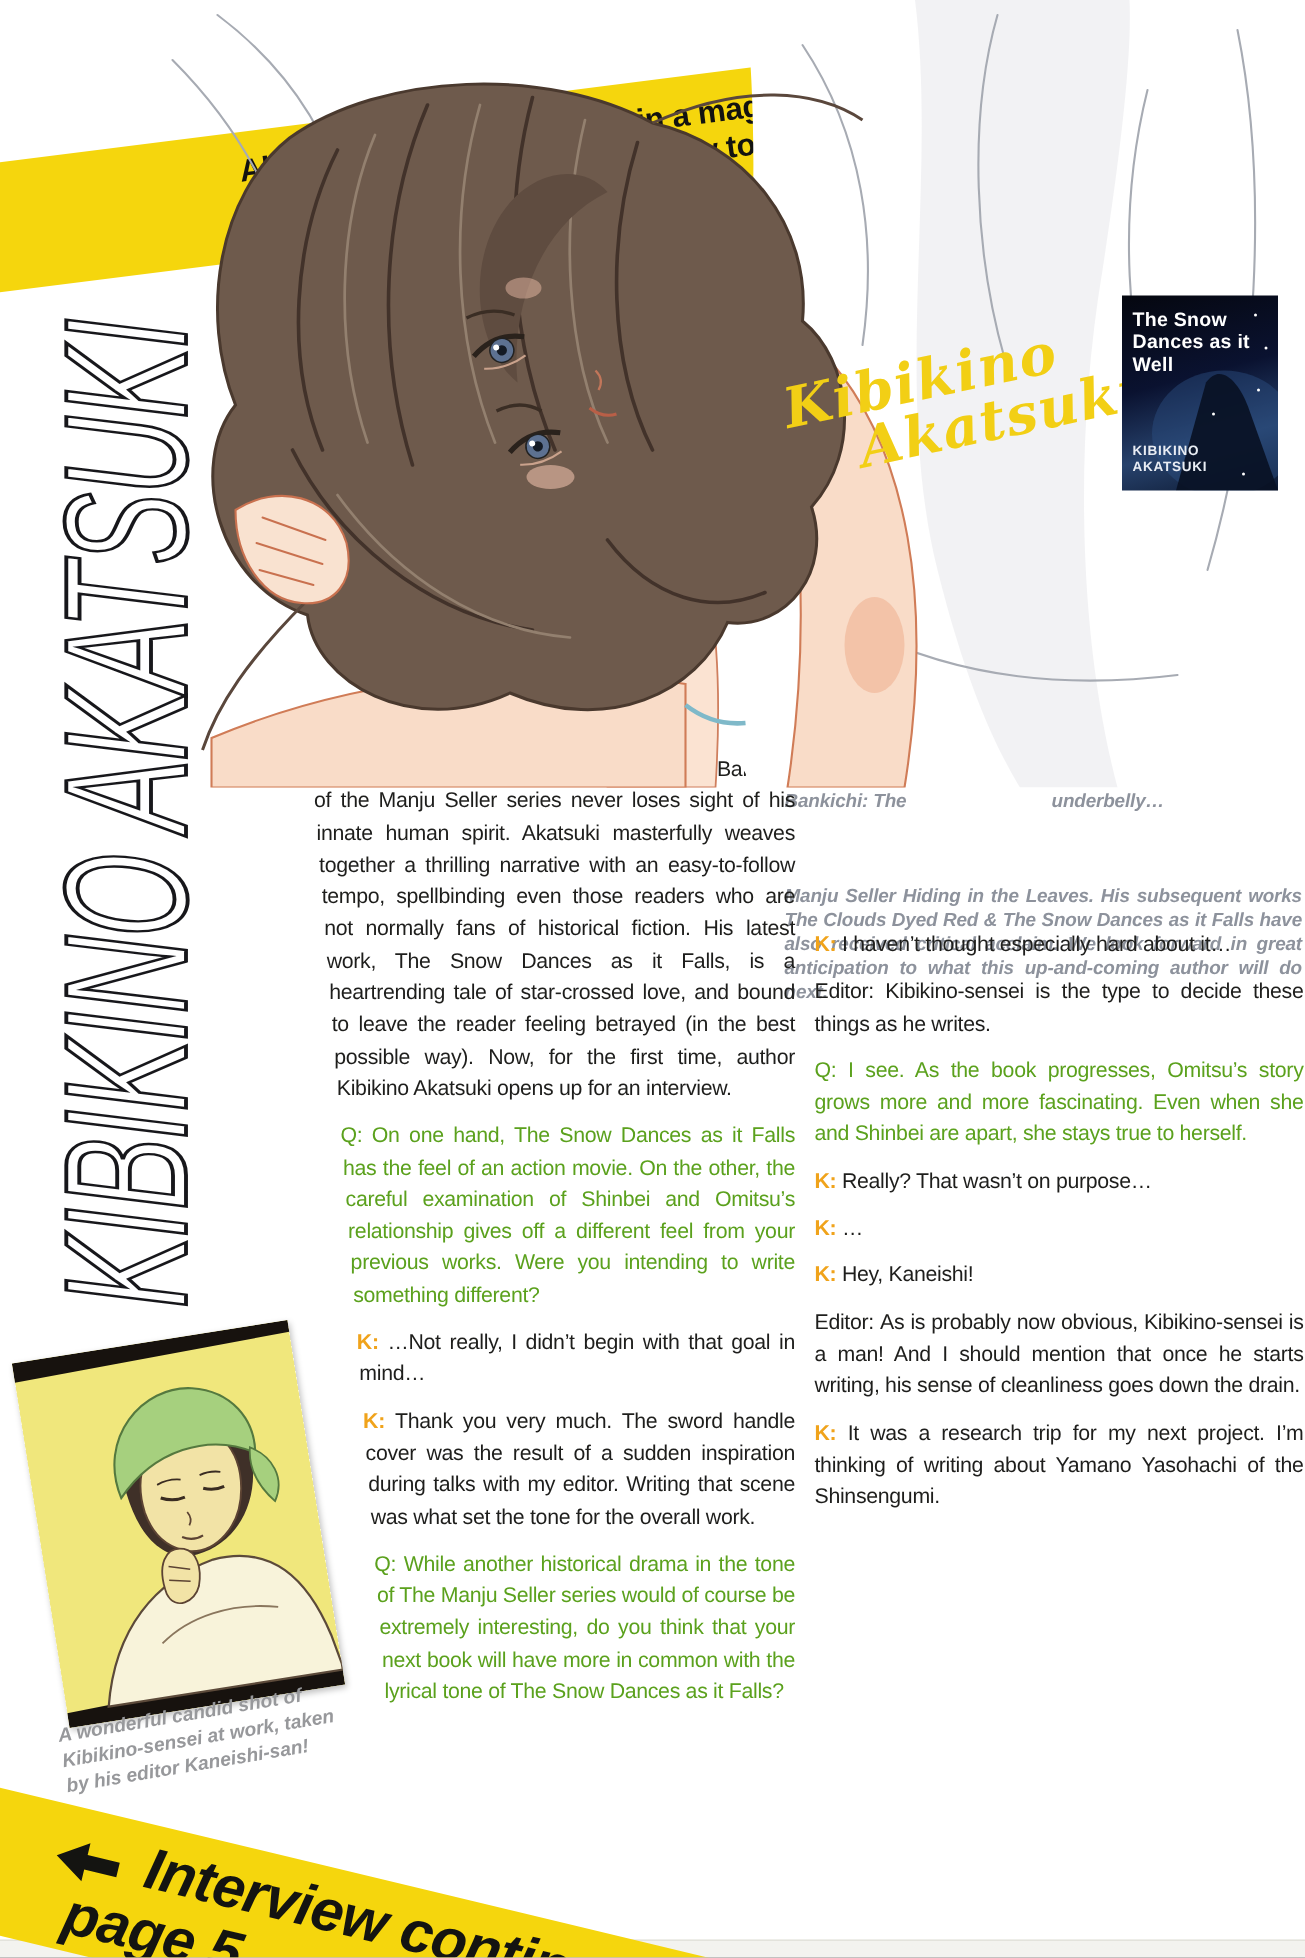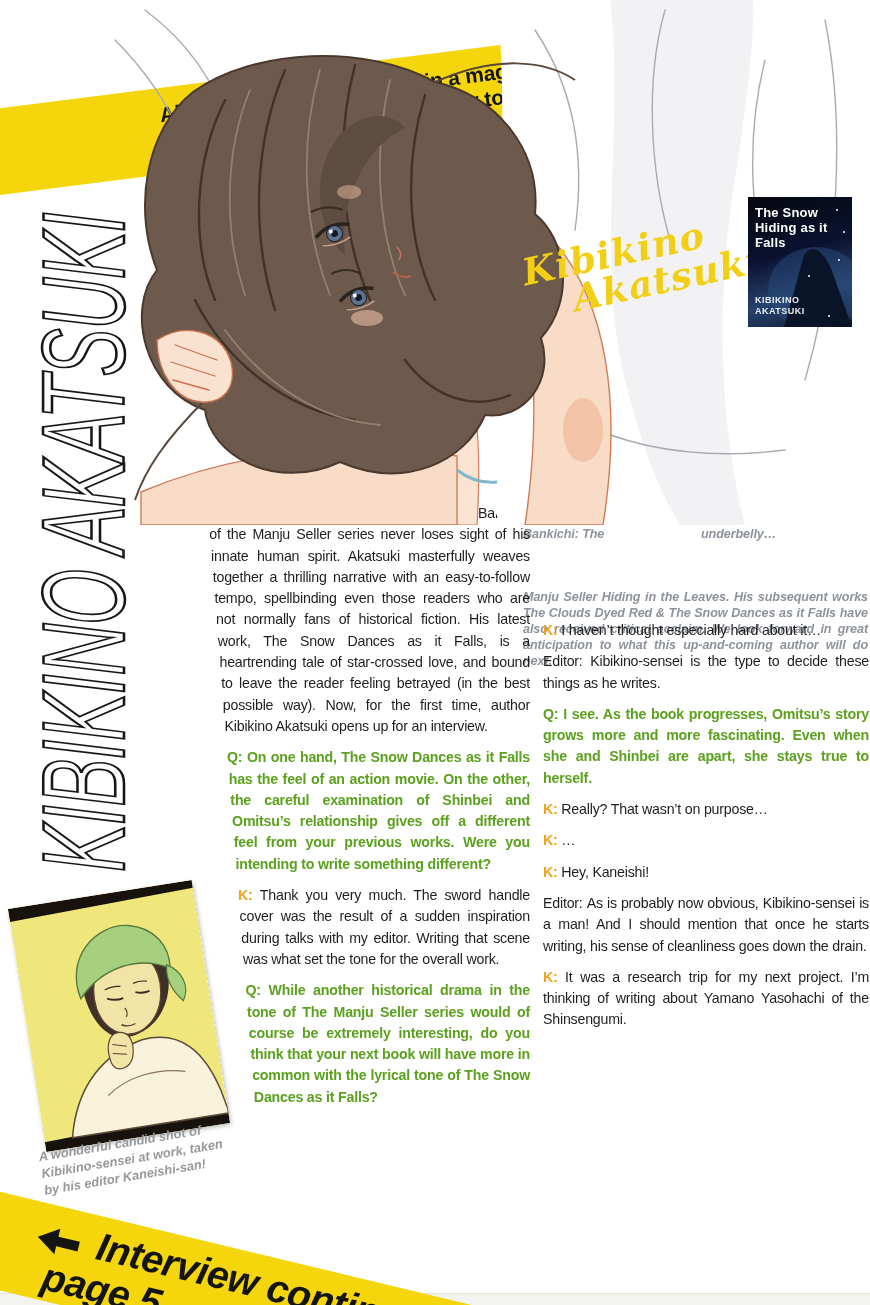--- a/index.html
+++ b/index.html
@@ -74,21 +74,21 @@
   .bio-col2{left:701px;top:336px;width:167px;}
   .bio-cont{left:523px;top:546px;width:345px;margin-top:44px;}
   
   .col-left{position:absolute;left:180px;top:503px;width:350px;z-index:1;}
   .col-right{position:absolute;left:543px;top:620px;width:326px;z-index:1;}
   .col-left p,.col-right p{
     font-size:14.2px;line-height:21.3px;text-align:justify;
     margin-bottom:10px;letter-spacing:-.2px;
   }
   .intro{color:var(--body-black);}
-  .sp-q{color:var(--question-green);font-weight:bold;}
+  .sp-q{color:var(--question-green);font-weight:normal;}
   .sp-k,.sp-editor{color:var(--body-black);}
   .sp-k .qa-prefix{color:var(--k-orange);font-weight:bold;}
   .photo-spacer{
     float:left;width:82px;height:330px;margin:378px 6px 0 0;
     shape-outside:polygon(0 0,26px 0,82px 100%,0 100%);
   }
   
   .polaroid{
     position:absolute;left:26px;top:893px;width:186px;height:246px;z-index:3;
     transform:rotate(-9deg);box-shadow:1px 2px 4px rgba(0,0,0,.25);
@@ -216,36 +216,39 @@
     <svg class="cover-sil" width="104" height="130" viewBox="0 0 104 130">
       <ellipse cx="68" cy="92" rx="48" ry="42" fill="#2c4f82" opacity=".45"></ellipse>
       <path d="M36,130 L56,58 C66,44 78,58 84,74 L104,130 Z" fill="#091124" opacity=".92"></path>
     </svg>
     <span class="star" style="left:88px;top:12px;"></span>
     <span class="star" style="left:95px;top:34px;"></span>
     <span class="star" style="left:10px;top:48px;"></span>
     <span class="star" style="left:90px;top:62px;"></span>
     <span class="star" style="left:60px;top:78px;"></span>
     <span class="star" style="left:80px;top:118px;"></span>
-    <div class="cover-title">The Snow Hiding as it Falls</div>
+    <div class="cover-title">The Snow Dances as it Well</div>
     <div class="cover-author">KIBIKINO AKATSUKI</div>
   </div>
 
   <div class="bio bio-col1">Born October 30th. Blood type—B. Height 185cm, weight 72kg. Graduated from Shuuei School of Literature’s Department of Historical Fiction. His debut novel The Undrawn Sword won the All-Japan Rookie of the Year of Award in historical fiction &amp; his popularity continued with the success of the first book in his Manju Seller series, Bankichi: The</div>
   <div class="bio bio-col2">Under orders from his lord, Ohrokuno Shinbei is sent in disguise as a lone samurai to investigate the happenings in Edoyashiki. But the chance to meet once more with Omitsu, the girl who stole his heart, has him questioning his loyalties, and Shinbei must decide if he is capable of fighting the fiefdom’s dark underbelly…</div>
   <div class="bio bio-cont">Manju Seller Hiding in the Leaves. His subsequent works The Clouds Dyed Red &amp; The Snow Dances as it Falls have also received critical acclaim. We look forward in great anticipation to what this up-and-coming author will do next.</div>
 
   <div class="col-left">
     <div class="photo-spacer"></div>
     <p class="intro">By day a manju seller, by night an assassin, Bankichi of the Manju Seller series never loses sight of his innate human spirit. Akatsuki masterfully weaves together a thrilling narrative with an easy-to-follow tempo, spellbinding even those readers who are not normally fans of historical fiction. His latest work, The Snow Dances as it Falls, is a heartrending tale of star-crossed love, and bound to leave the reader feeling betrayed (in the best possible way). Now, for the first time, author Kibikino Akatsuki opens up for an interview.</p>
     <div>
         <p class="qa-item sp-q">
     <span class="qa-prefix">Q:</span><span class="qa-text">&nbsp;On one hand, The Snow Dances as it Falls has the feel of an action movie. On the other, the careful examination of Shinbei and Omitsu’s relationship gives off a different feel from your previous works. Were you intending to write something different?</span>
   </p>
         <p class="qa-item sp-k">
+    <span class="qa-prefix">K:</span><span class="qa-text">&nbsp;…Not really, I didn’t begin with that goal in mind…</span>
+  </p>
+        <p class="qa-item sp-k">
     <span class="qa-prefix">K:</span><span class="qa-text">&nbsp;Thank you very much. The sword handle cover was the result of a sudden inspiration during talks with my editor. Writing that scene was what set the tone for the overall work.</span>
   </p>
         <p class="qa-item sp-q">
     <span class="qa-prefix">Q:</span><span class="qa-text">&nbsp;While another historical drama in the tone of The Manju Seller series would of course be extremely interesting, do you think that your next book will have more in common with the lyrical tone of The Snow Dances as it Falls?</span>
   </p>
       </div>
   </div>
 
   <div class="col-right">
       <p class="qa-item sp-k">

